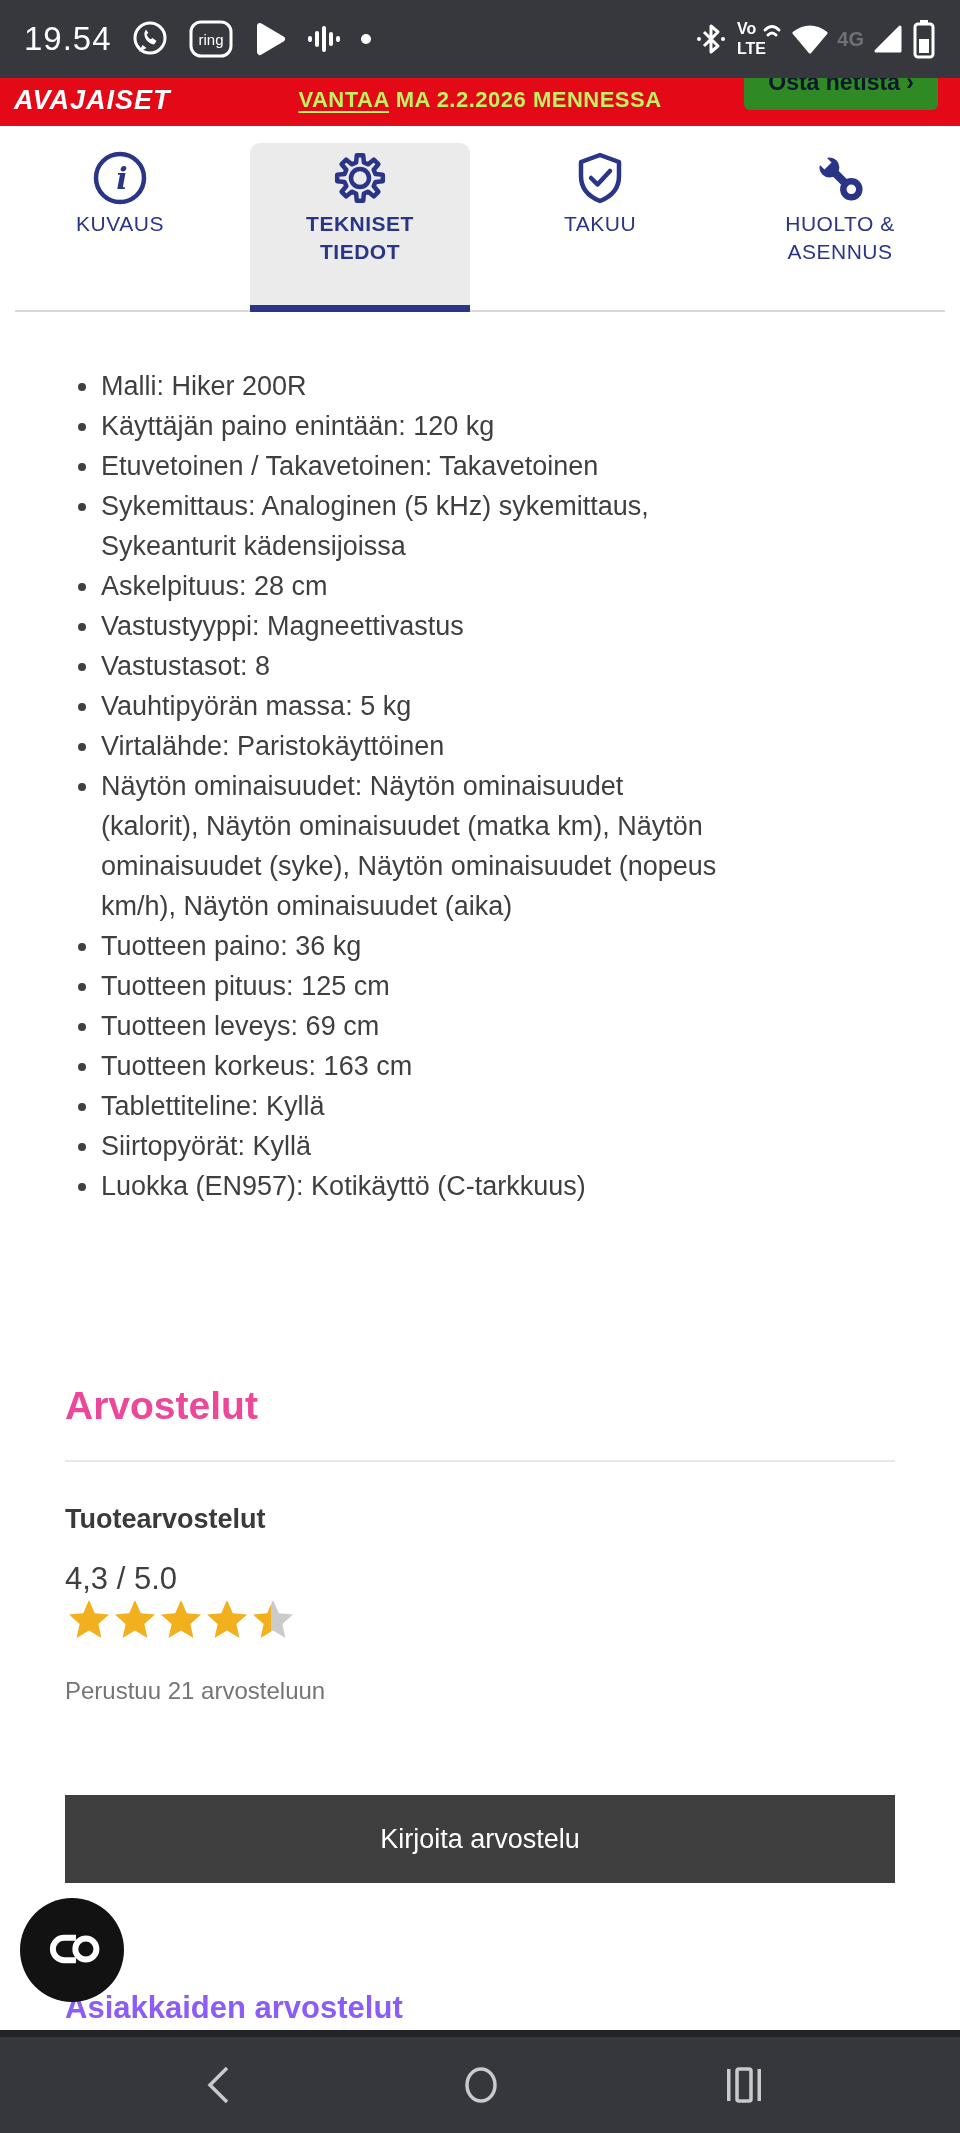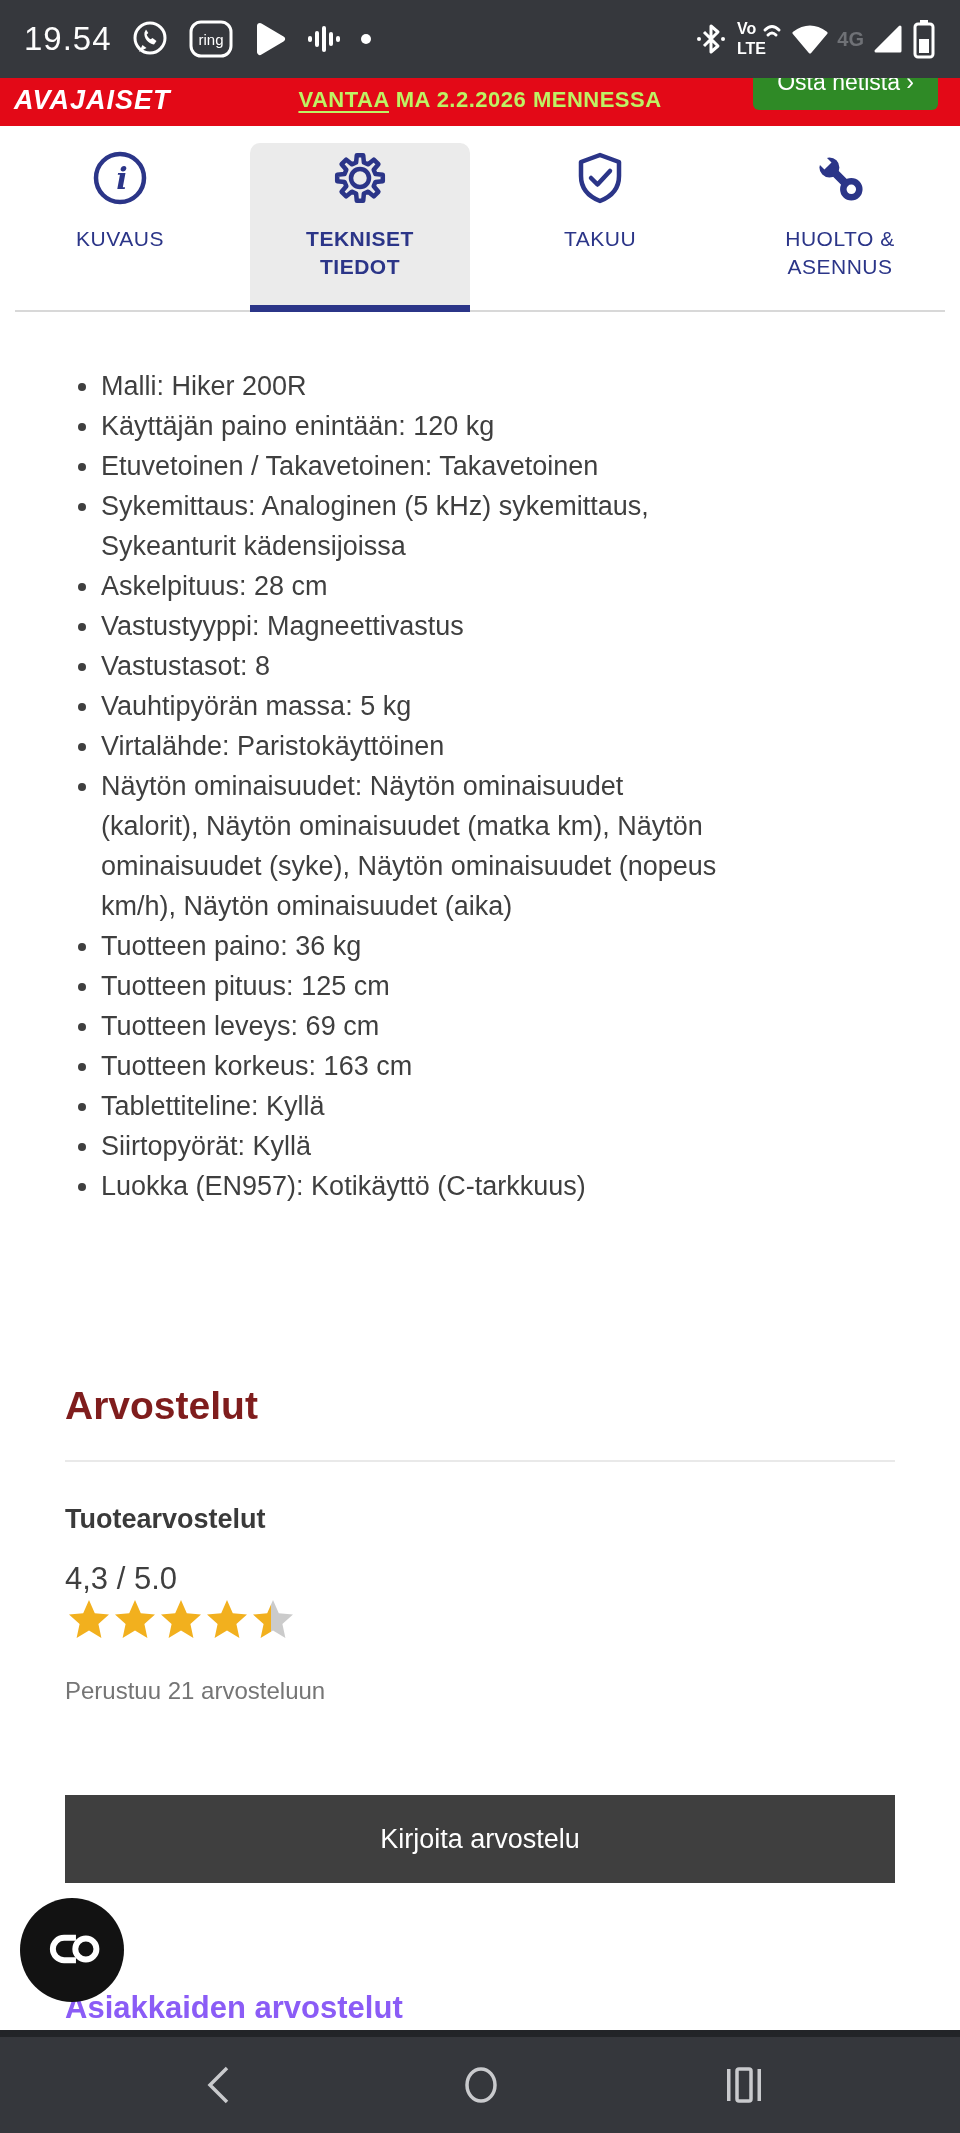--- a/index.html
+++ b/index.html
@@ -15,48 +15,48 @@
   .sb-ic{display:flex;align-items:center;}
 
   
   .promo{position:absolute;top:78px;left:0;right:0;height:48px;background:#E30917;overflow:hidden;}
   .promo-brand{position:absolute;left:14px;top:7px;color:#fff;font-size:27px;font-weight:bold;
                font-style:italic;letter-spacing:1px;}
   .promo-msg{position:absolute;left:0;right:0;top:9px;text-align:center;color:#bef264;
              font-size:22px;font-weight:bold;letter-spacing:.5px;}
   .promo-msg .lnk{text-decoration:underline;text-underline-offset:4px;}
   .promo-cta{position:absolute;right:22px;top:-24px;height:56px;background:#2F8A26;border:none;
-             border-radius:6px;color:#ffffff;font-size:23px;font-weight:normal;padding:0 24px;
+             border-radius:6px;color:#0f172a;font-size:23px;font-weight:bold;padding:0 24px;
              display:flex;align-items:center;font-family:inherit;}
 
   
   .tabs{position:absolute;top:126px;left:0;right:0;height:186px;background:#fff;}
   .tabs::after{content:"";position:absolute;left:15px;right:15px;bottom:0;height:2px;background:#D8D8D8;}
   .tabs-row{display:flex;height:100%;}
   .tab{flex:1;position:relative;display:flex;flex-direction:column;align-items:center;
        padding-top:24px;box-sizing:border-box;cursor:pointer;}
   .tab-bg{position:absolute;top:17px;left:10px;right:10px;bottom:0;background:#EBEBEB;
           border-radius:10px 10px 0 0;display:none;}
   .tab.selected .tab-bg{display:block;}
   .tab-underline{position:absolute;left:10px;right:10px;bottom:0;height:7px;background:#2B3588;
                  display:none;z-index:2;}
   .tab.selected .tab-underline{display:block;}
   .tab-icon{position:relative;z-index:1;}
-  .tab-label{position:relative;z-index:1;margin-top:15px;font-size:21px;color:#2B3588;
+  .tab-label{position:relative;z-index:1;margin-top:0;font-size:21px;color:#2B3588;
              text-align:center;max-width:160px;line-height:1.35;letter-spacing:.5px;}
   .tab.selected .tab-label{font-weight:bold;}
 
   
   .specs{position:absolute;top:366px;left:65px;width:660px;}
   .specs ul{margin:0;padding-left:36px;font-size:27px;line-height:40px;color:#3F3F3F;}
   .specs li{margin:0;}
 
   
   .reviews{position:absolute;top:1386px;left:65px;width:830px;}
-  .rv-title{font-size:39px;font-weight:bold;color:#7f1d1d;line-height:40px;margin:0;}
+  .rv-title{font-size:39px;font-weight:bold;color:#ec4899;line-height:40px;margin:0;}
   .rv-divider{margin-top:34px;height:2px;background:#E9E9E9;}
   .rv-sub{margin-top:42px;font-size:27px;font-weight:bold;color:#3A3A3A;line-height:31px;}
   .rv-rating{margin-top:28px;font-size:31px;color:#3F3F3F;line-height:31px;}
   .rv-stars{margin-top:2px;display:flex;}
   .rv-stars svg{margin-right:-2px;}
   .rv-basedon{margin-top:32px;font-size:24px;color:#757575;line-height:29px;}
   .rv-btn{margin-top:90px;width:100%;height:88px;background:#3F3F3F;color:#fff;border:none;
           border-radius:0;font-size:27px;font-family:inherit;display:block;}
   .rv-customer{margin-top:106px;font-size:31px;font-weight:bold;color:#8b5cf6;line-height:38px;}
 

